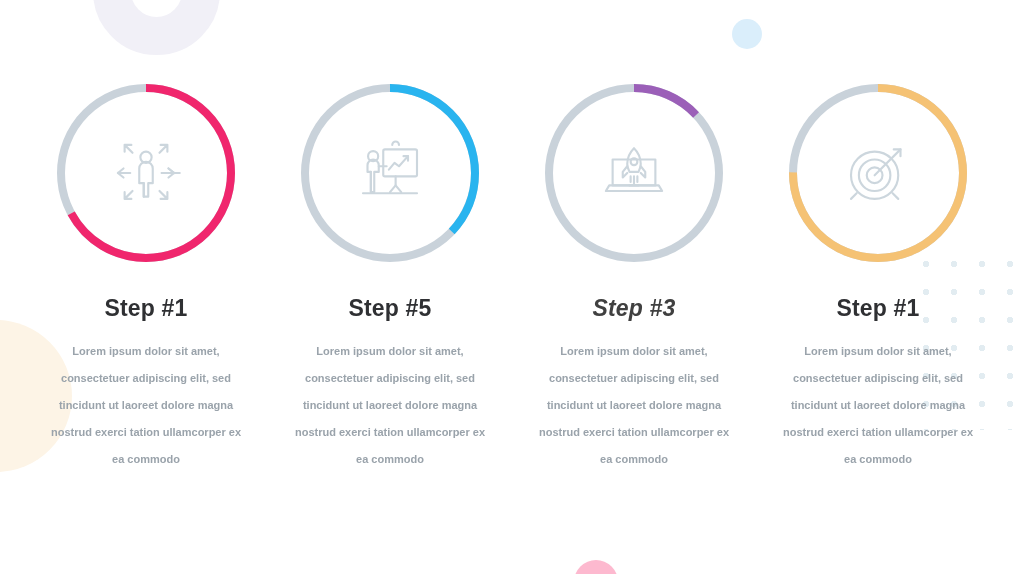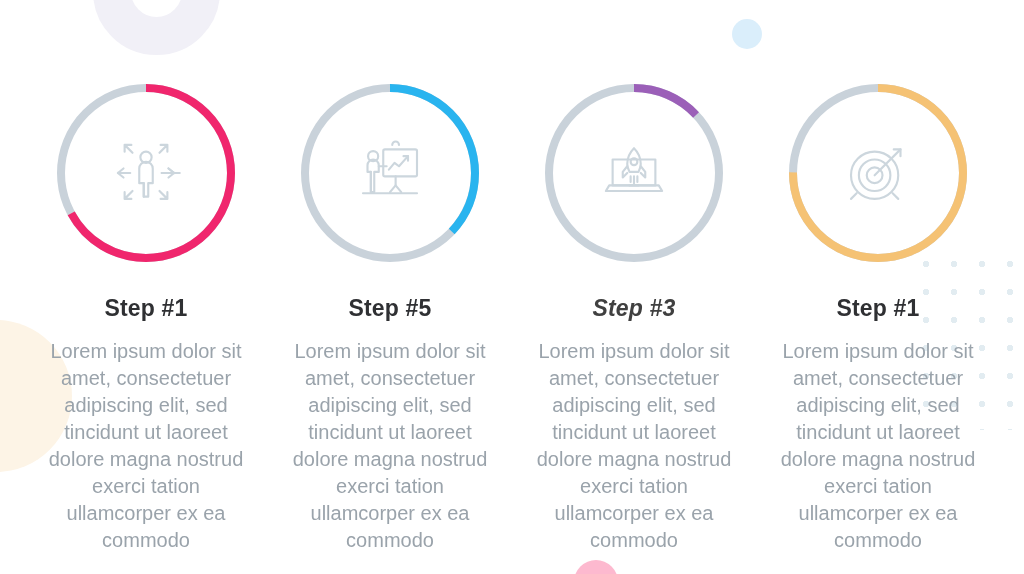--- a/index.html
+++ b/index.html
@@ -117,26 +117,26 @@
   .step-title {
     margin-top: 27px;
     font-size: 23px;
     font-weight: 700;
     color: #2f3033;
     letter-spacing: 0.2px;
   }
 
   .step-desc {
     margin-top: 16px;
-    font-size: 20px;
+    font-size: 11px;
     line-height: 27px;
     color: #9aa3ab;
     text-align: center;
     max-width: 200px;
-    font-weight: 400;
+    font-weight: 700;
   }
 </style>
 </head>
 <body style="background: rgb(255, 255, 255);">
 
 <div id="deco-layer">
   <div class="deco-donut"></div>
   <div class="deco-dot-blue"></div>
   <div class="deco-circle-cream"></div>
   <div class="deco-dot-pink"></div>

